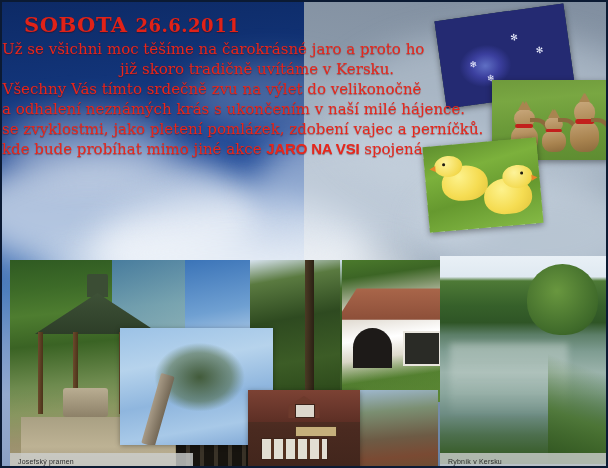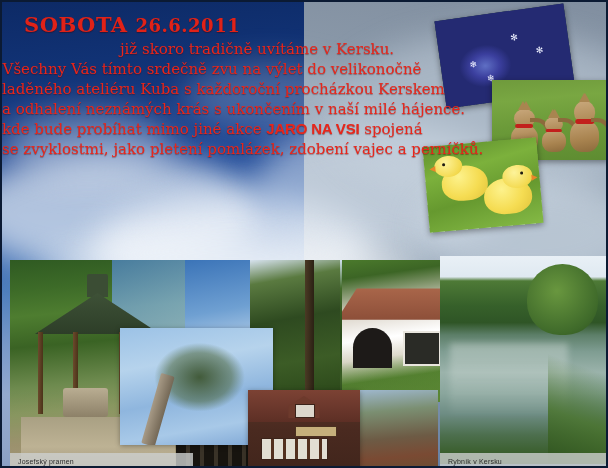--- a/index.html
+++ b/index.html
@@ -285,26 +285,26 @@
         <span class="eye" style="right:28%;top:32%;"></span>
       </div>
     </div>
   </div>
 
   <div class="textblock">
     <div class="headline">
       <span>SOBOTA</span>
       <span class="date">26.6.2011</span>
     </div>
+    <div class="line">Už se všichni moc těšíme na čarokrásné jaro a proto ho</div>
     <div class="line ind">již skoro tradičně uvítáme v Kersku.</div>
     <div class="line">Všechny Vás tímto srdečně zvu na výlet do velikonočně</div>
-    <div class="line">laděného ateliéru Kuba s každoroční procházkou Kerskem</div>
     <div class="line">a odhalení neznámých krás s ukončením v naší milé hájence.</div>
+    <div class="line">se zvyklostmi, jako pletení pomlázek, zdobení vajec a perníčků.</div>
     <div class="line"><span>kde bude probíhat mimo jiné akce </span><span class="emph">JARO NA VSI</span><span> spojená</span></div>
-    <div class="line">se zvyklostmi, jako pletení pomlázek, zdobení vajec a perníčků.</div>
   </div>
 
   <div class="strip">
 
     <div class="photo p-skysl"></div>
     <div class="photo p-trees2">
       <div class="p-trunk"></div>
     </div>
     <div class="photo p-pine"></div>
 

